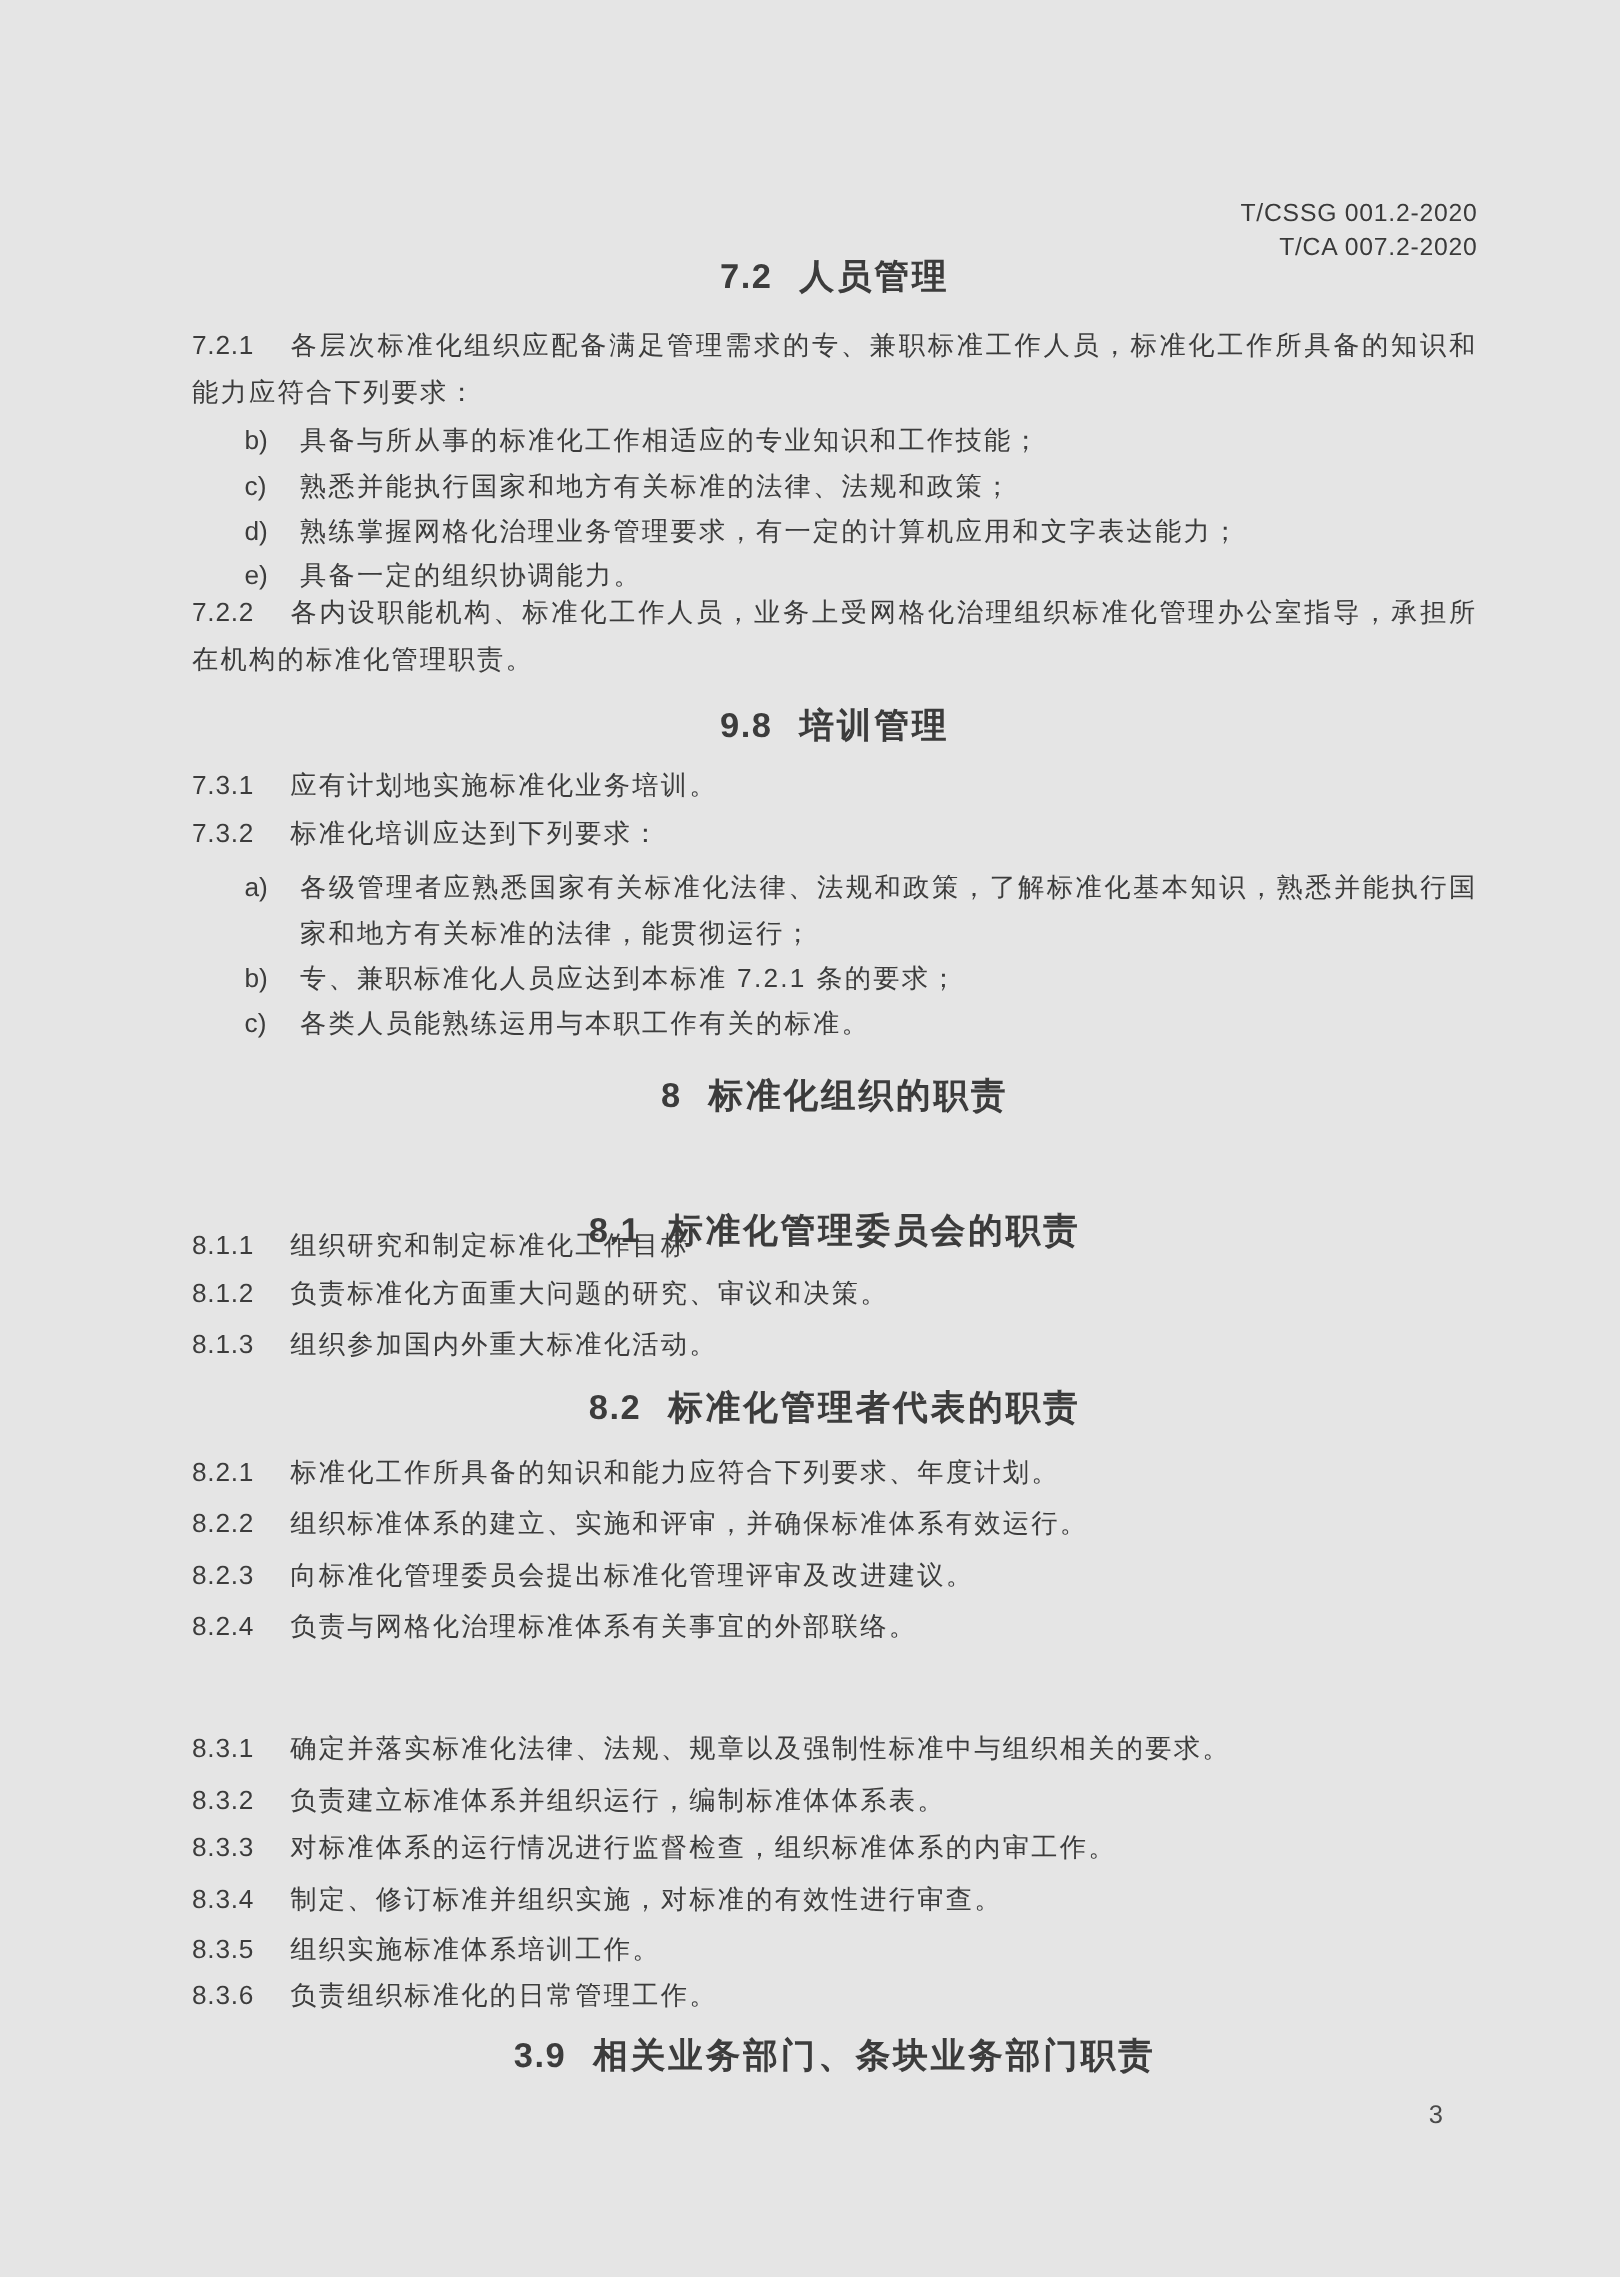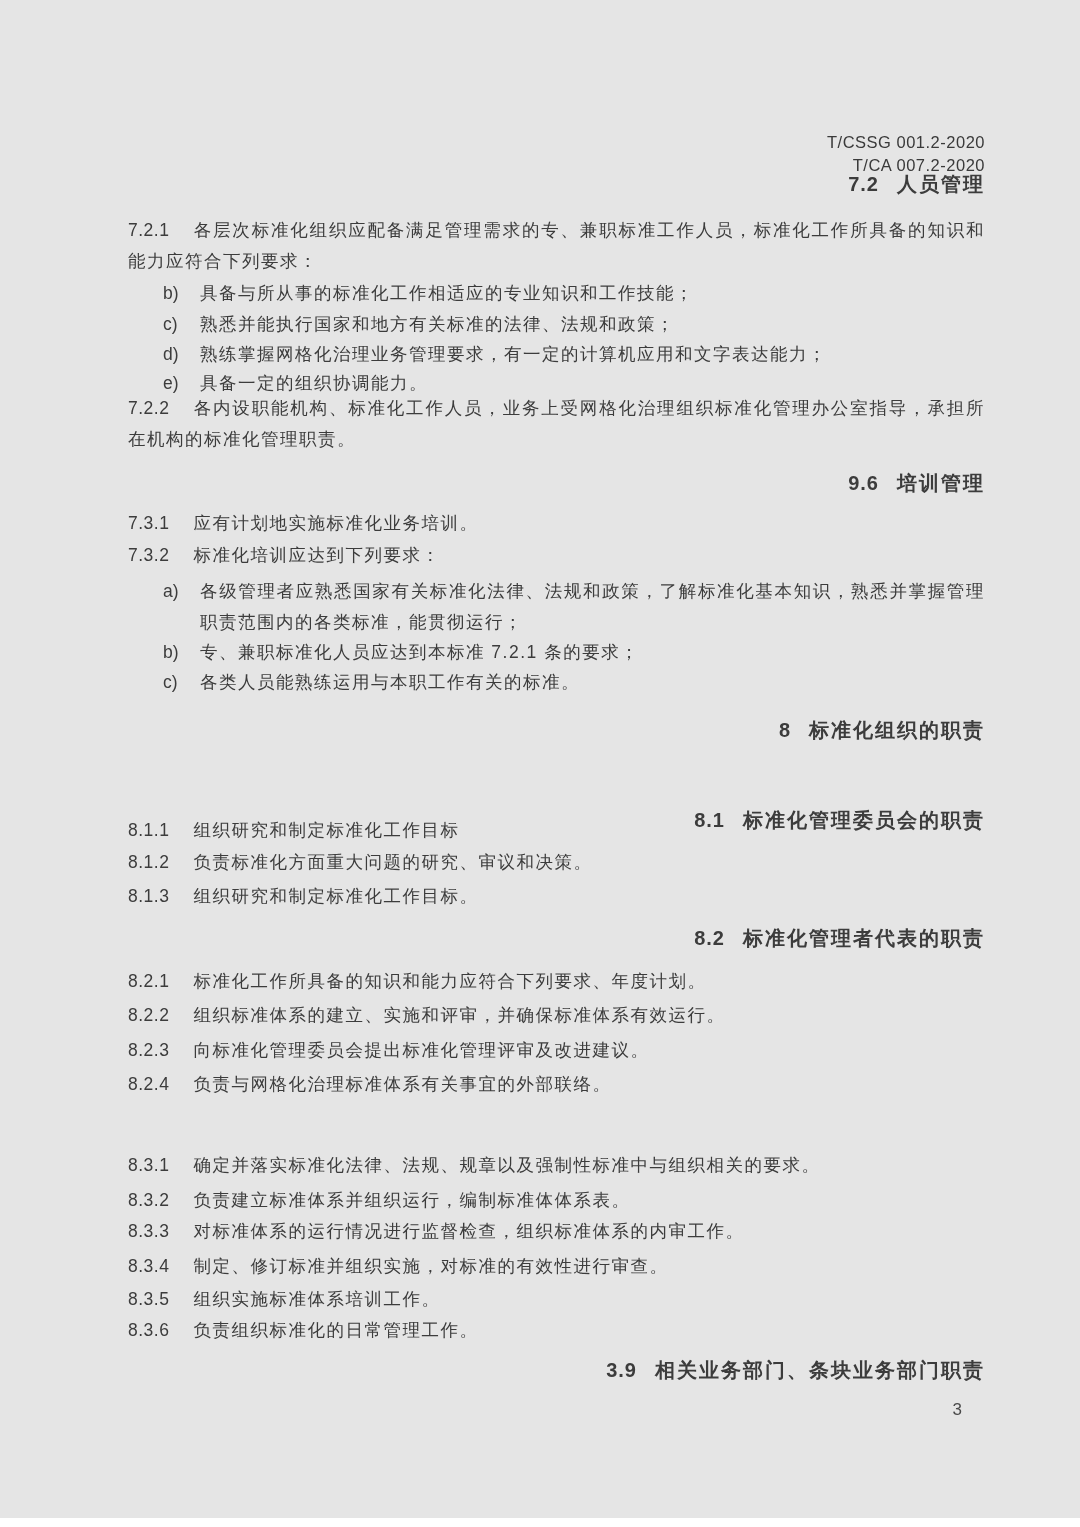--- a/index.html
+++ b/index.html
@@ -34,24 +34,24 @@
   .blk {
     position: absolute;
     left: 0; right: 0;
     font-size: 17.5px;
     line-height: 31px;
     letter-spacing: 1.5px;
     text-align: justify;
   }
   .heading {
     font-weight: 700;
-    font-size: 20px;
+    font-size: 23px;
     letter-spacing: 2px;
     white-space: nowrap;
-    text-align: right;
+    text-align: center;
   }
   .heading .num { margin-right: 18px; letter-spacing: 1px; font-weight: 700; }
   .para .num { margin-right: 24px; letter-spacing: 0.5px; margin-top: 40px; }
   .item {
     padding-left: 72px;
   }
   .item .num {
     position: absolute;
     left: 35px;
     letter-spacing: 0;
@@ -95,32 +95,32 @@
     </div>
     <div class="blk item" style="top:368px">
       <span class="num">e)</span><span>具备一定的组织协调能力。</span>
     </div>
 
     <div class="blk para" style="top:393px">
       <span class="num">7.2.2</span><span>各内设职能机构、标准化工作人员，业务上受网格化治理组织标准化管理办公室指导，承担所在机构的标准化管理职责。</span>
     </div>
 
     <div class="blk heading" style="top:468px">
-      <span class="num">9.6</span><span>培训管理</span>
+      <span class="num">9.8</span><span>培训管理</span>
     </div>
 
     <div class="blk para" style="top:508px">
       <span class="num">7.3.1</span><span>应有计划地实施标准化业务培训。</span>
     </div>
     <div class="blk para" style="top:540px">
       <span class="num">7.3.2</span><span>标准化培训应达到下列要求：</span>
     </div>
 
     <div class="blk item" style="top:576px">
-      <span class="num">a)</span><span>各级管理者应熟悉国家有关标准化法律、法规和政策，了解标准化基本知识，熟悉并掌握管理职责范围内的各类标准，能贯彻运行；</span>
+      <span class="num">a)</span><span>各级管理者应熟悉国家有关标准化法律、法规和政策，了解标准化基本知识，熟悉并能执行国家和地方有关标准的法律，能贯彻运行；</span>
     </div>
     <div class="blk item" style="top:637px">
       <span class="num">b)</span><span>专、兼职标准化人员应达到本标准 7.2.1 条的要求；</span>
     </div>
     <div class="blk item" style="top:667px">
       <span class="num">c)</span><span>各类人员能熟练运用与本职工作有关的标准。</span>
     </div>
 
     <div class="blk heading" style="top:715px">
       <span class="num">8</span><span>标准化组织的职责</span>
@@ -129,21 +129,21 @@
     <div class="blk heading" style="top:805px">
       <span class="num">8.1</span><span>标准化管理委员会的职责</span>
     </div>
     <div class="blk para" style="top:815px">
       <span class="num">8.1.1</span><span>组织研究和制定标准化工作目标</span>
     </div>
     <div class="blk para" style="top:847px">
       <span class="num">8.1.2</span><span>负责标准化方面重大问题的研究、审议和决策。</span>
     </div>
     <div class="blk para" style="top:881px">
-      <span class="num">8.1.3</span><span>组织研究和制定标准化工作目标。</span>
+      <span class="num">8.1.3</span><span>组织参加国内外重大标准化活动。</span>
     </div>
 
     <div class="blk heading" style="top:923px">
       <span class="num">8.2</span><span>标准化管理者代表的职责</span>
     </div>
     <div class="blk para" style="top:966px">
       <span class="num">8.2.1</span><span>标准化工作所具备的知识和能力应符合下列要求、年度计划。</span>
     </div>
     <div class="blk para" style="top:1000px">
       <span class="num">8.2.2</span><span>组织标准体系的建立、实施和评审，并确保标准体系有效运行。</span>

